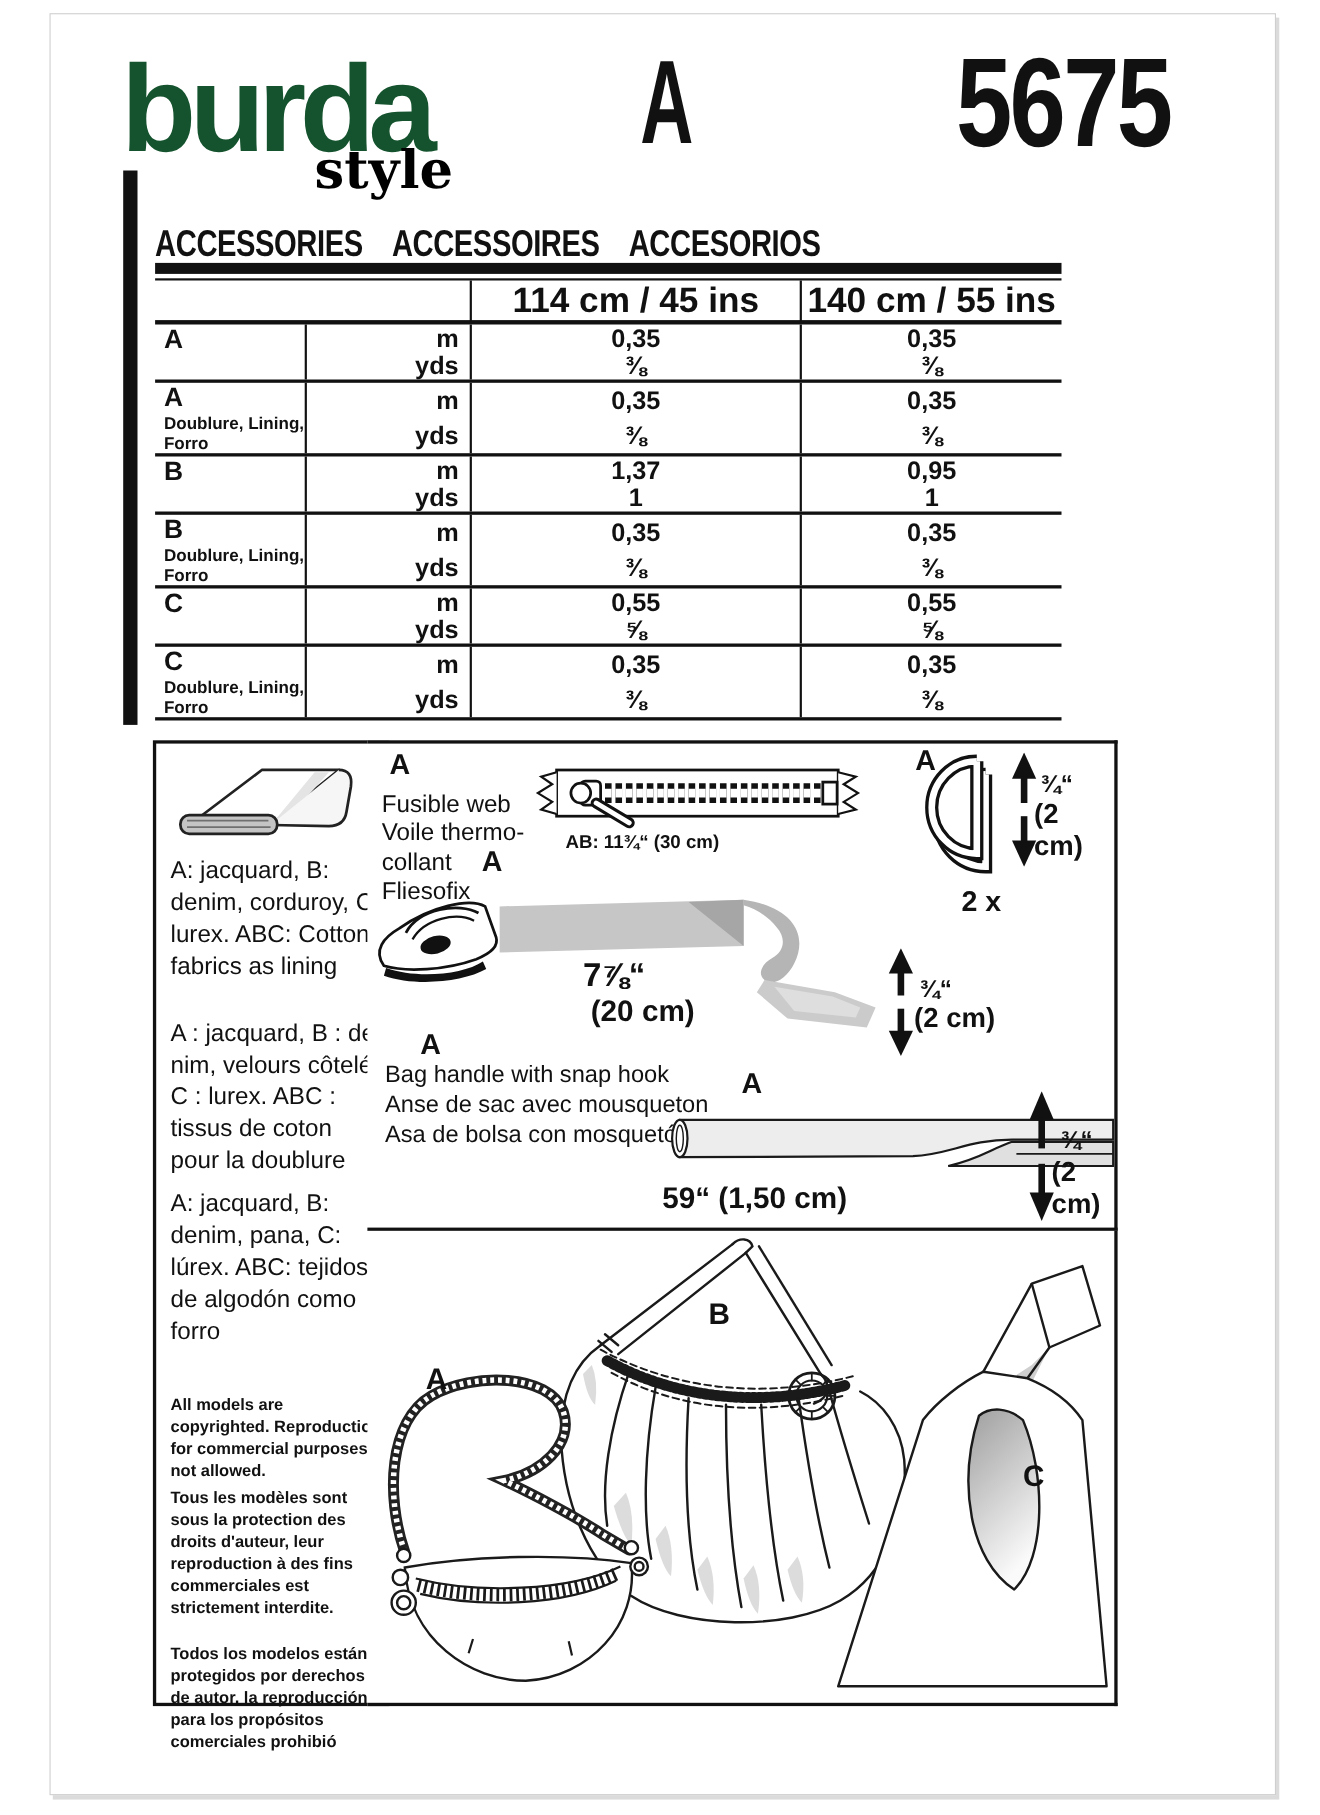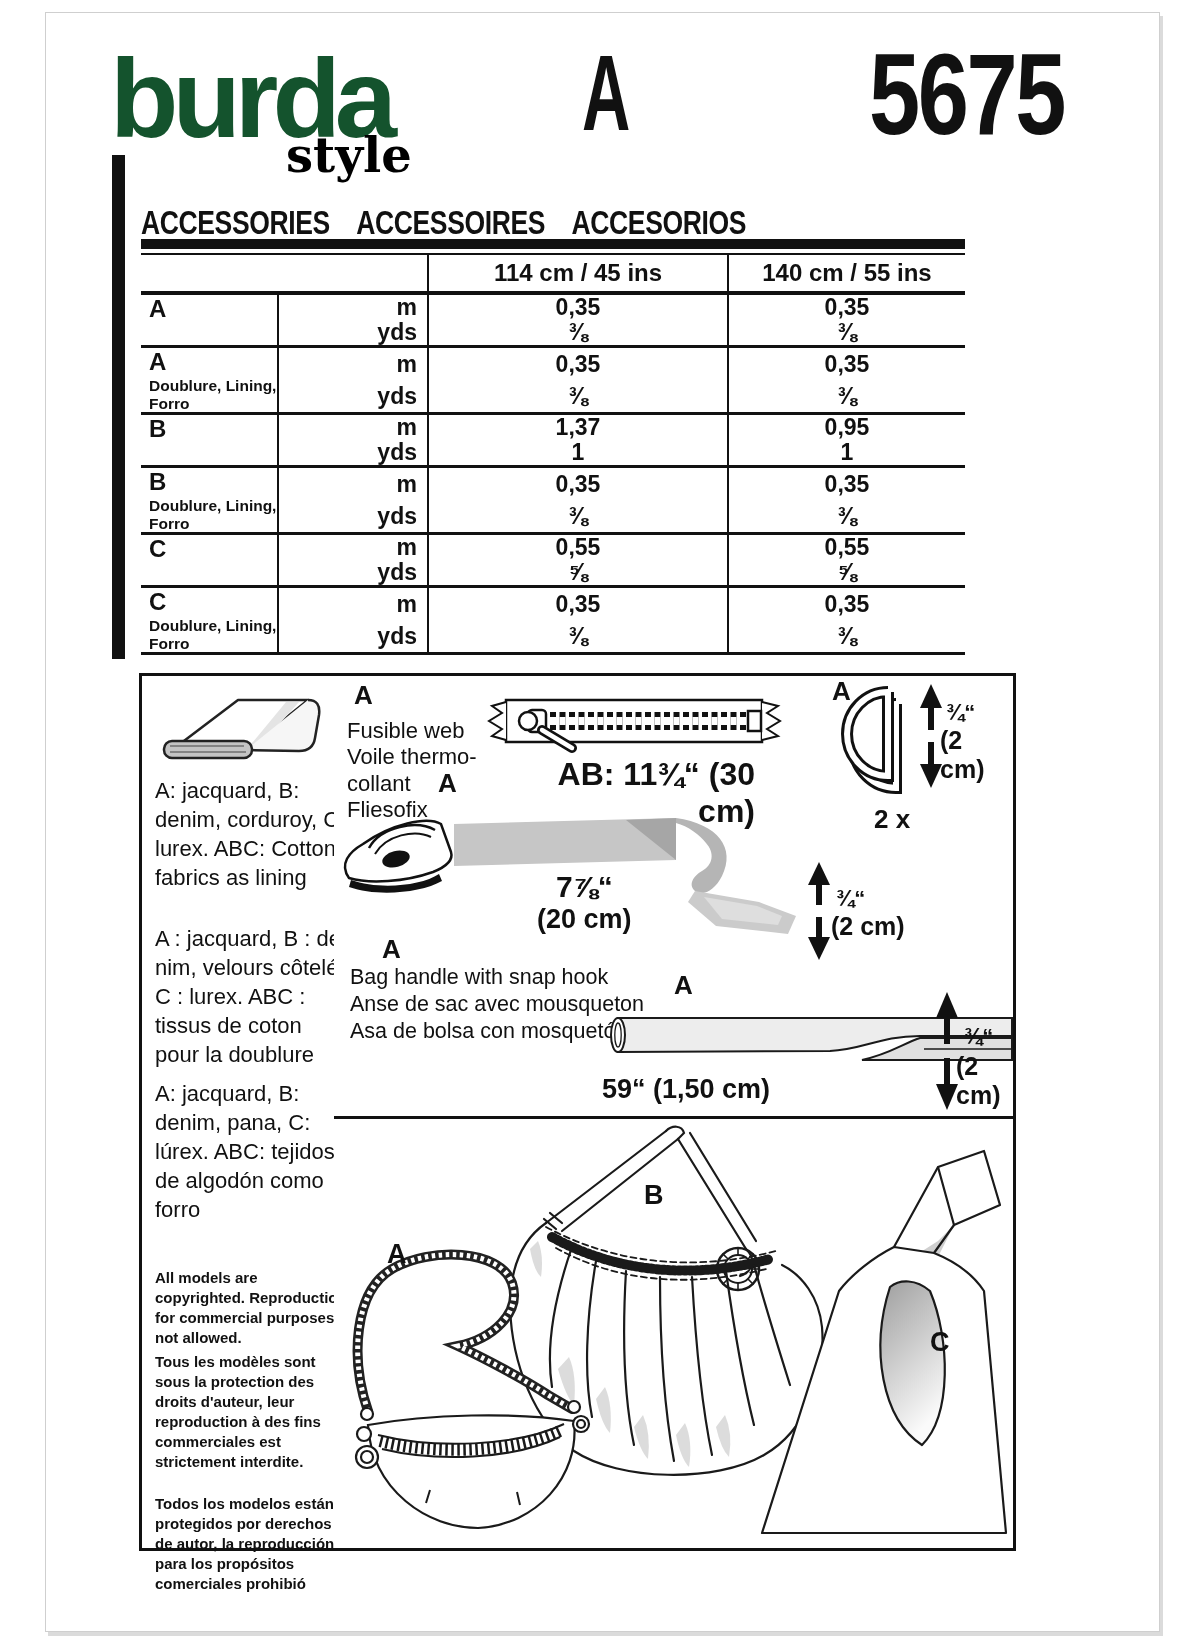--- a/index.html
+++ b/index.html
@@ -23,21 +23,21 @@
                    font-size:34px; font-weight:bold; letter-spacing:-.5px;
                    transform:scaleX(.78); transform-origin:left top; white-space:nowrap; }
   .head-bar { position:absolute; left:95px; top:226px; width:824px; height:10px; background:#111; }
 
   
   .yardage { position:absolute; left:95px; top:240px; width:824px; border-top:2px solid #111;
              border-bottom:3px solid #111; }
   .t-head { display:grid; grid-template-columns:288px 300px 236px; height:40px;
             border-bottom:4px solid #111; }
   .t-head > div { display:flex; align-items:center; justify-content:center;
-                  font-weight:bold; font-size:24px; }
+                  font-weight:bold; font-size:32px; }
   .t-head .hc1 { border-right:2.5px solid #111; }
   .t-head .hc2 { border-right:2.5px solid #111; }
   .grp { display:grid; grid-template-columns:138px 150px 300px 236px; border-bottom:3px solid #111; }
   .grp.last { border-bottom:none; }
   .grp.plain { grid-template-rows:25px 25px; }
   .grp.doub  { grid-template-rows:32px 32px; }
   .cell-label { grid-row:1 / span 2; border-right:2.5px solid #111; padding:1px 0 0 8px; }
   .cell-label .letter { font-weight:bold; font-size:24px; line-height:1.05; }
   .cell-label .sub { font-weight:bold; font-size:15.5px; line-height:1.18; margin-top:3px; }
   .cell-unit { border-right:2.5px solid #111; display:flex; align-items:center;
@@ -195,21 +195,21 @@
         <polyline points="22,12 8,16 18,23 5,31 18,39 8,46 22,50" fill="#fff" stroke="#111" stroke-width="2"></polyline>
         <polyline points="278,12 294,16 283,23 296,31 283,39 294,46 278,50" fill="#fff" stroke="#111" stroke-width="2"></polyline>
         <line x1="66" y1="31" x2="262" y2="31" stroke="#111" stroke-width="18" stroke-dasharray="6 3.5"></line>
         <line x1="66" y1="31" x2="262" y2="31" stroke="#fff" stroke-width="8" stroke-dasharray="6 3.5"></line>
         <rect x="264" y="21" width="13" height="20" fill="#fff" stroke="#111" stroke-width="2.5"></rect>
         <rect x="44" y="20" width="18" height="22" rx="4" fill="#fff" stroke="#111" stroke-width="2.5"></rect>
         <circle cx="44" cy="31" r="9" fill="#fff" stroke="#111" stroke-width="2.5"></circle>
         <path d="M 58 40 L 88 58" stroke="#111" stroke-width="10" stroke-linecap="round"></path>
         <path d="M 58 40 L 88 58" stroke="#fff" stroke-width="4.5" stroke-linecap="round"></path>
       </svg>
-      <div class="dim-b" style="left:161px;top:80px;width:260px;text-align:right;font-size:32px">AB: 11¾“ (30 cm)</div>
+      <div class="dim-b" style="left:180px;top:80px;width:260px;text-align:left;font-size:17px">AB: 11¾“ (30 cm)</div>
       <div class="nlab" style="left:104px;top:94px">A</div>
 
       <div class="nlab" style="left:498px;top:2px">A</div>
       <svg style="position:absolute;left:500px;top:2px" width="82" height="128" viewBox="0 0 82 128">
         <path d="M 62 26 A 40 40 0 0 0 62 110 L 62 26" fill="none" stroke="#111" stroke-width="12"></path>
         <path d="M 62 26 A 40 40 0 0 0 62 110 L 62 26" fill="none" stroke="#fff" stroke-width="6"></path>
         <path d="M 54 14 A 40 41 0 0 0 54 98 L 54 14" fill="#fff" stroke="#111" stroke-width="12"></path>
         <path d="M 54 14 A 40 41 0 0 0 54 98 L 54 14" fill="none" stroke="#fff" stroke-width="6"></path>
       </svg>
       <svg style="position:absolute;left:584px;top:8px" width="26" height="104" viewBox="0 0 26 104">
@@ -229,21 +229,21 @@
         <path d="M 36 52 C 47 33 76 27 92 35" fill="none" stroke="#111" stroke-width="2"></path>
         <ellipse cx="57" cy="57" rx="14" ry="8" transform="rotate(-14 57 57)" fill="#111"></ellipse>
       </svg>
       <svg style="position:absolute;left:120px;top:138px" width="346" height="124" viewBox="0 0 346 124">
         <polygon points="0,10 222,4 222,46 0,52" fill="#c6c6c6"></polygon>
         <polygon points="172,6 222,4 222,46" fill="#a6a6a6"></polygon>
         <path d="M 222 4 C 264 10 282 34 268 62 C 261 76 249 83 241 77 C 234 71 239 62 248 57 C 259 51 261 39 252 29 C 246 21 234 12 222 9 Z" fill="#b5b5b5"></path>
         <path d="M 241 77 L 305 88 L 342 102 L 334 120 L 262 112 L 234 88 Z" fill="#cbcbcb"></path>
         <path d="M 250 83 L 303 92 L 328 102 L 324 111 L 268 105 Z" fill="#dedede"></path>
       </svg>
-      <div class="dim-b" style="left:222px;top:194px;font-size:30px">7⅞“</div>
+      <div class="dim-b" style="left:196px;top:194px;font-size:30px">7⅞“</div>
       <div class="dim-b" style="left:203px;top:228px;font-size:27px">(20 cm)</div>
       <svg style="position:absolute;left:472px;top:186px" width="26" height="98" viewBox="0 0 26 98">
         <polygon points="13,0 2,23 24,23" fill="#111"></polygon>
           <rect x="10" y="21" width="6" height="22" fill="#111"></rect>
         <polygon points="13,98 2,75 24,75" fill="#111"></polygon>
           <rect x="10" y="55" width="6" height="22" fill="#111"></rect>
       </svg>
       <div class="dim-b" style="left:502px;top:210px;font-size:22px">¾“</div>
       <div class="dim-b" style="left:497px;top:236px;font-size:25px">(2 cm)</div>
       <div class="nlab" style="left:48px;top:260px">A</div>

